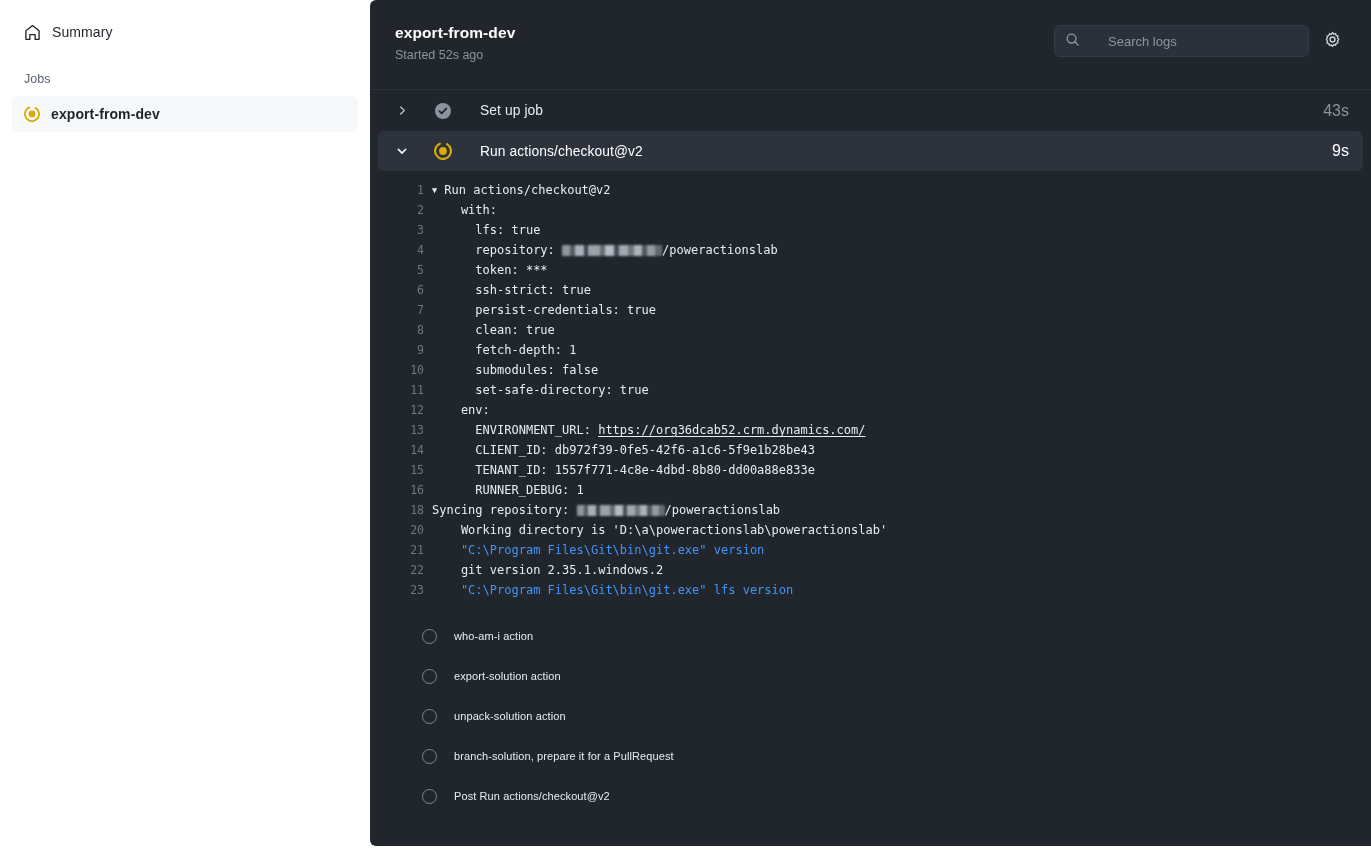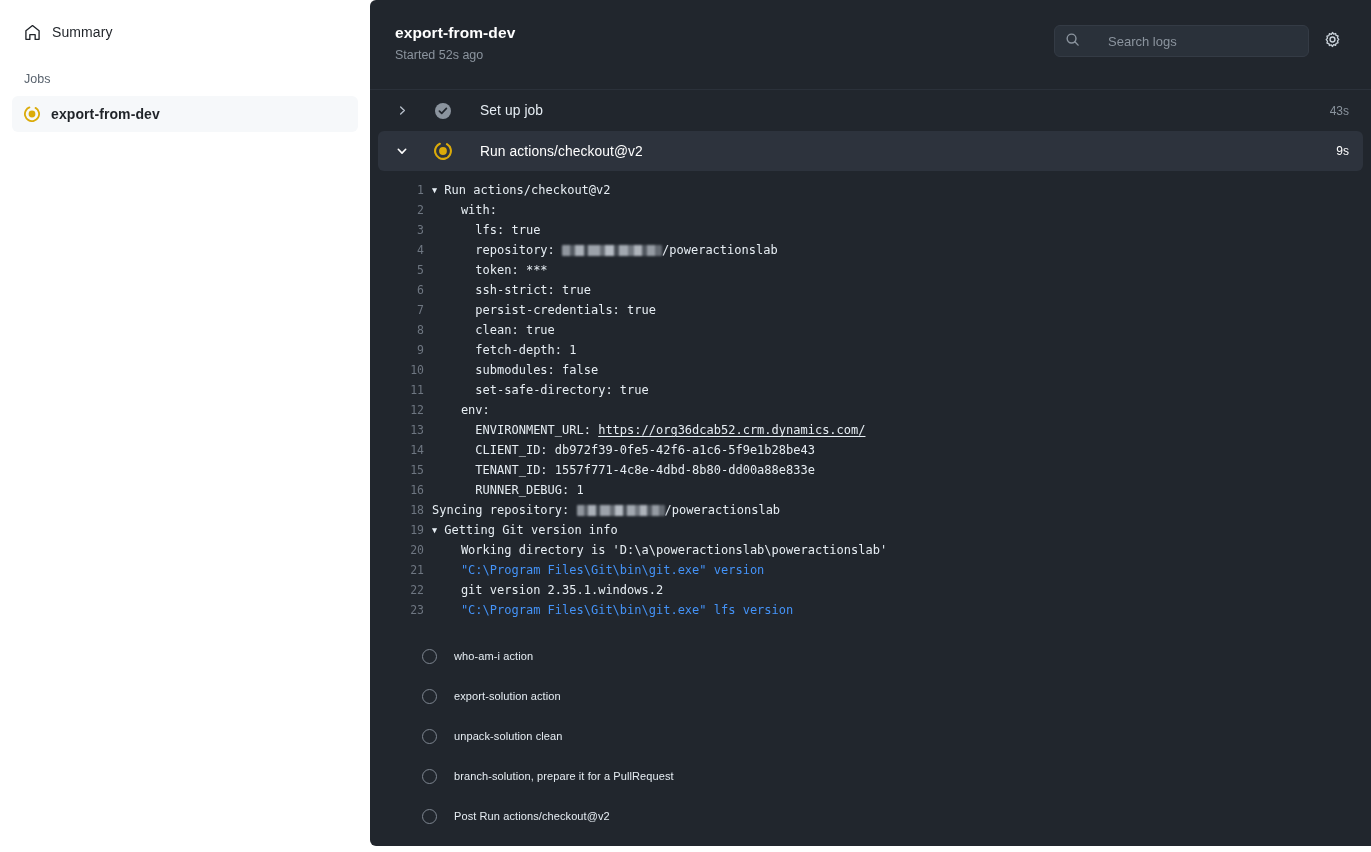--- a/index.html
+++ b/index.html
@@ -170,21 +170,21 @@
 
   .step-name {
     font-size: 13.8px;
     color: #e6edf3;
     letter-spacing: .1px;
     flex: 1;
   }
   .step-row.expanded .step-name { color: #ffffff; }
 
   .step-time {
-    font-size: 12px;
+    font-size: 16px;
     color: #8b949e;
   }
   .step-row.expanded .step-time { color: #ffffff; font-weight: 400; }
 
   
   .pending-row {
     display: flex;
     align-items: center;
     height: 40px;
     padding: 0 22px 0 52px;
@@ -368,39 +368,38 @@
           <div class="log-line"><span class="ln">8</span><span class="lt">      clean: true</span></div>
           <div class="log-line"><span class="ln">9</span><span class="lt">      fetch-depth: 1</span></div>
           <div class="log-line"><span class="ln">10</span><span class="lt">      submodules: false</span></div>
           <div class="log-line"><span class="ln">11</span><span class="lt">      set-safe-directory: true</span></div>
           <div class="log-line"><span class="ln">12</span><span class="lt">    env:</span></div>
           <div class="log-line"><span class="ln">13</span><span class="lt">      ENVIRONMENT_URL: <span class="link-u">https://org36dcab52.crm.dynamics.com/</span></span></div>
           <div class="log-line"><span class="ln">14</span><span class="lt">      CLIENT_ID: db972f39-0fe5-42f6-a1c6-5f9e1b28be43</span></div>
           <div class="log-line"><span class="ln">15</span><span class="lt">      TENANT_ID: 1557f771-4c8e-4dbd-8b80-dd00a88e833e</span></div>
           <div class="log-line"><span class="ln">16</span><span class="lt">      RUNNER_DEBUG: 1</span></div>
           <div class="log-line"><span class="ln">18</span><span class="lt">Syncing repository: <span class="redact" style="width: 88px;"></span>/poweractionslab</span></div>
-          <div class="log-line"><span class="ln">19</span><span class="lt"><span class="caret">▼</span> Getting Git version info</span></div>
           <div class="log-line"><span class="ln">20</span><span class="lt">    Working directory is 'D:\a\poweractionslab\poweractionslab'</span></div>
           <div class="log-line"><span class="ln">21</span><span class="lt cmd">    "C:\Program Files\Git\bin\git.exe" version</span></div>
           <div class="log-line"><span class="ln">22</span><span class="lt">    git version 2.35.1.windows.2</span></div>
           <div class="log-line"><span class="ln">23</span><span class="lt cmd">    "C:\Program Files\Git\bin\git.exe" lfs version</span></div>
         </div>
 
       <div id="pending-list">
           <div class="pending-row">
             <span class="ring"></span>
             <span class="pending-label">who-am-i action</span>
           </div>
           <div class="pending-row">
             <span class="ring"></span>
             <span class="pending-label">export-solution action</span>
           </div>
           <div class="pending-row">
             <span class="ring"></span>
-            <span class="pending-label">unpack-solution clean</span>
+            <span class="pending-label">unpack-solution action</span>
           </div>
           <div class="pending-row">
             <span class="ring"></span>
             <span class="pending-label">branch-solution, prepare it for a PullRequest</span>
           </div>
           <div class="pending-row">
             <span class="ring"></span>
             <span class="pending-label">Post Run actions/checkout@v2</span>
           </div>
         </div>

